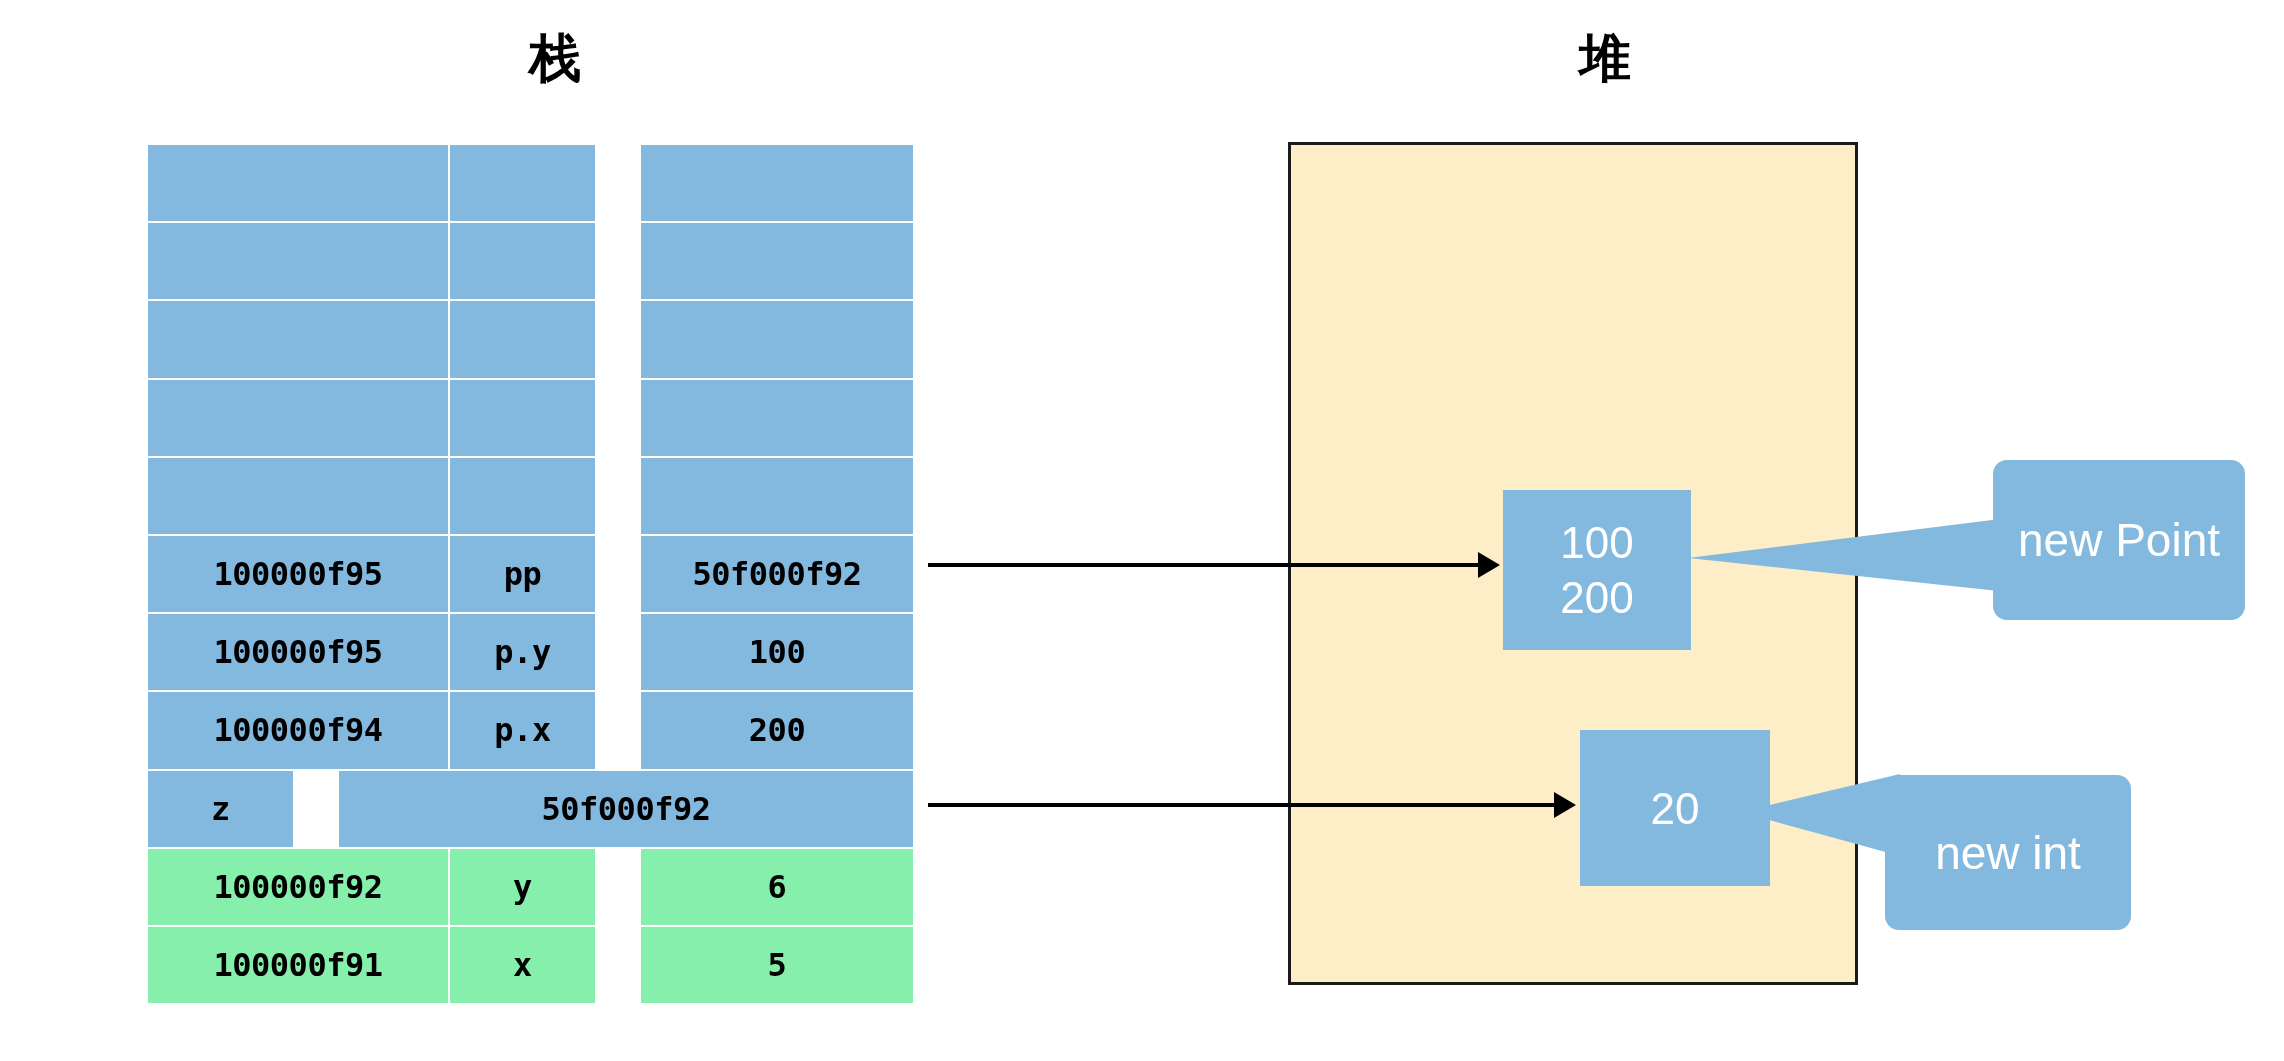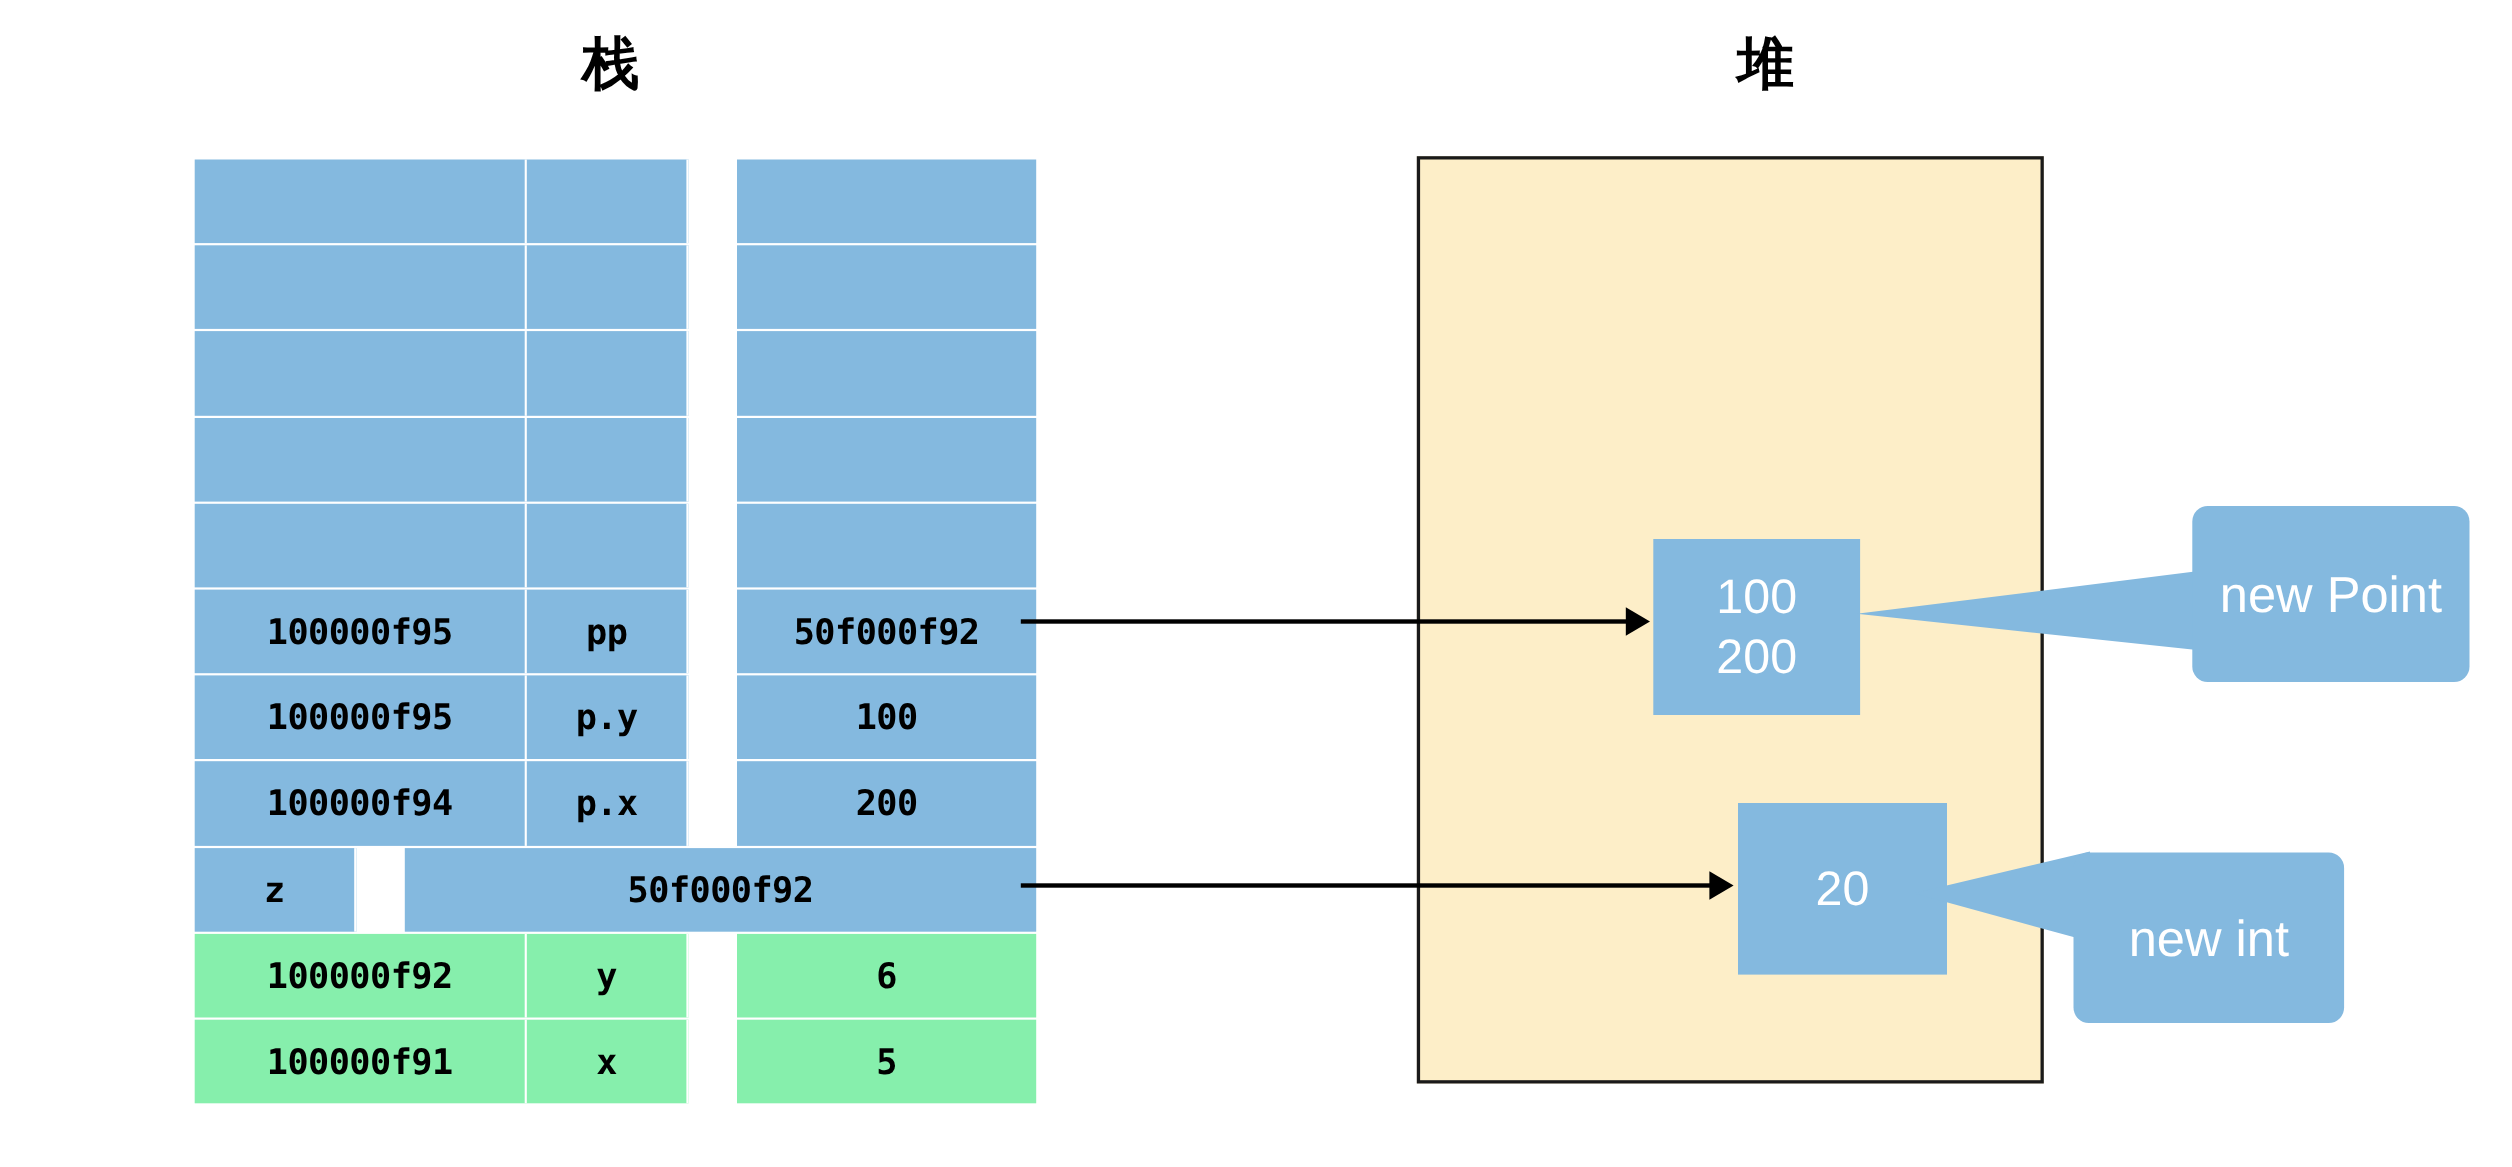--- a/index.html
+++ b/index.html
@@ -37,21 +37,21 @@
   }
   #heap-title {
     left: 1490px;
     top: 32px;
     width: 230px;
   }
 
   
   #stack-table {
     position: absolute;
-    left: 177px;
+    left: 148px;
     top: 145px;
     width: 765px;
     height: 858px;
     display: flex;
     flex-direction: column;
     background: #ffffff;
   }
   .stack-row {
     display: flex;
     flex: 1 1 0;

